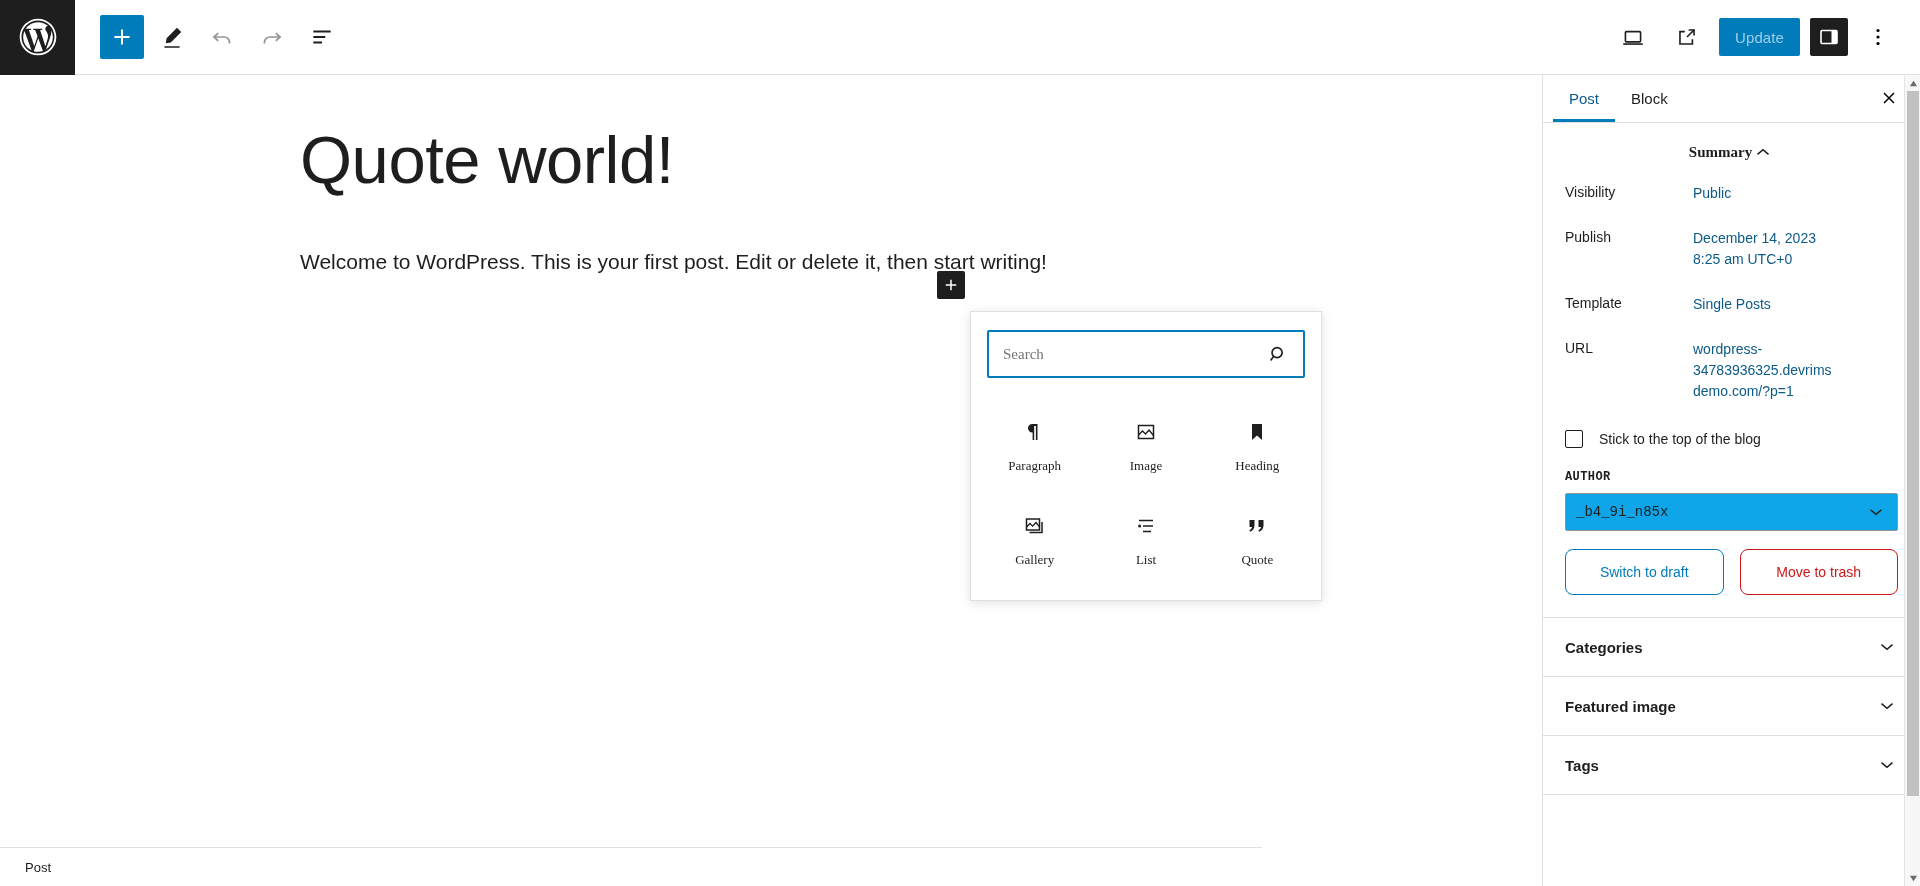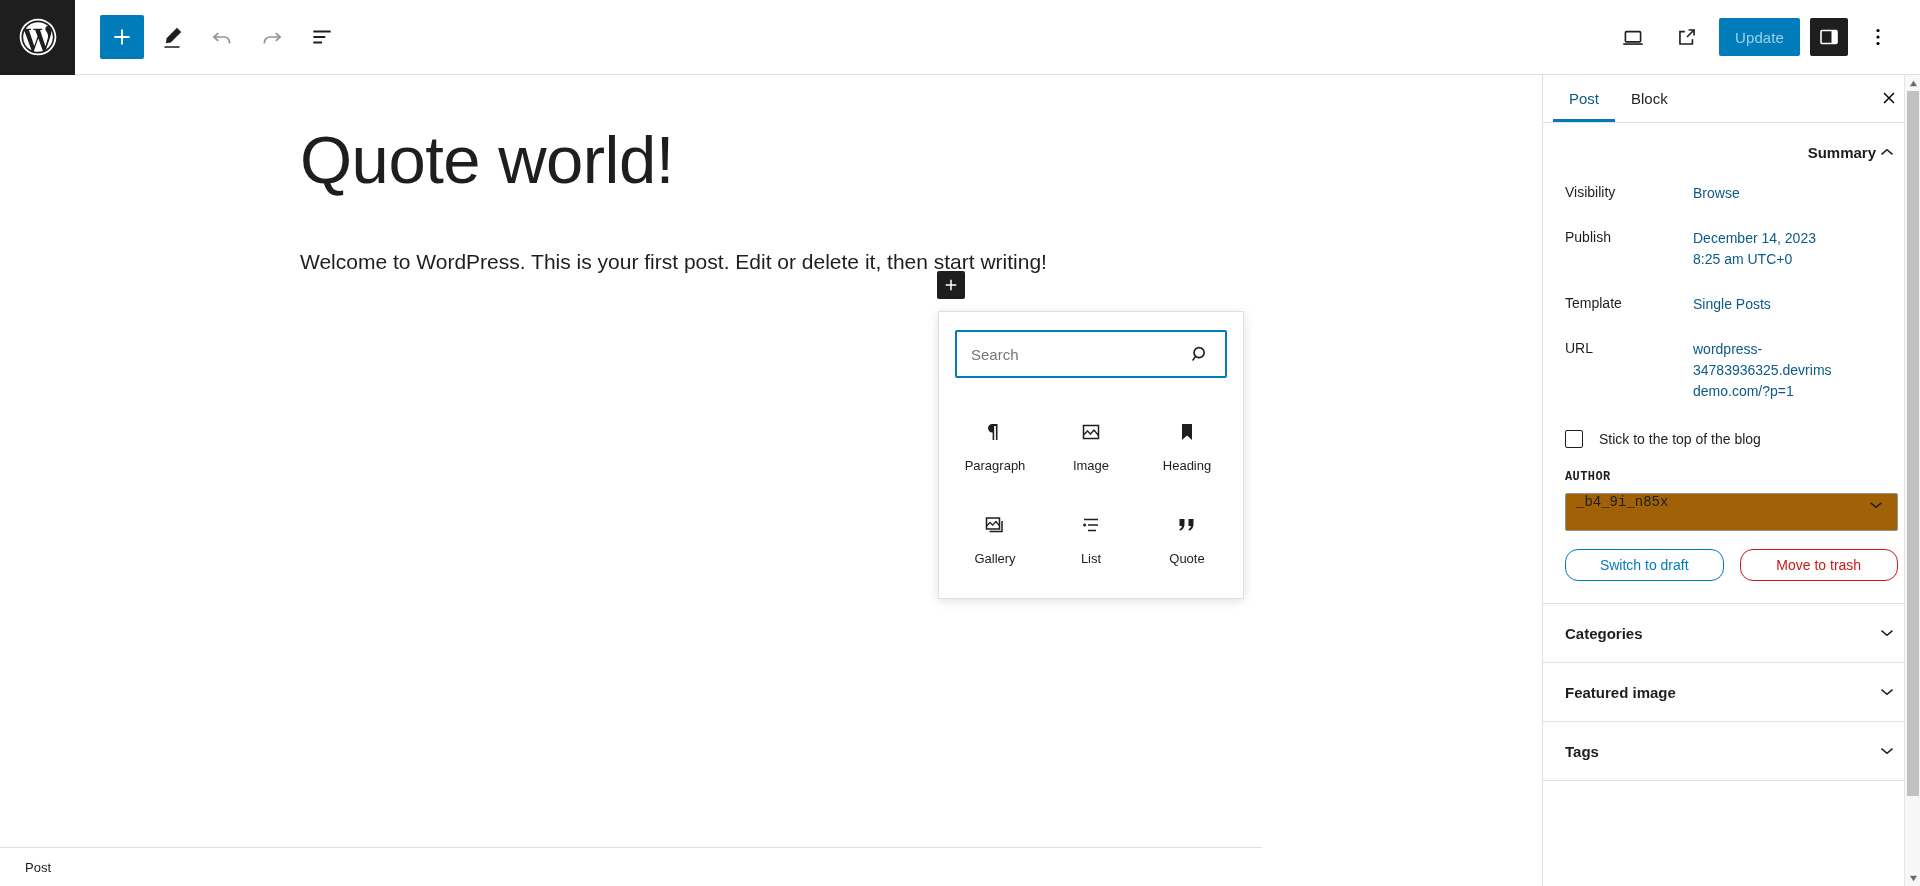--- a/index.html
+++ b/index.html
@@ -104,22 +104,23 @@
   .sb-close {
     margin-left: auto; margin-right: 14px; margin-bottom: 7px;
     width: 34px; height: 34px; background: none; border: none; cursor: pointer;
     display: flex; align-items: center; justify-content: center;
   }
   .sb-close svg { width: 20px; height: 20px; }
 
   .sb-scroll { flex: 1; overflow: hidden; position: relative; }
 
   .panel-head {
-    display: flex; align-items: center; justify-content: flex-end;
+    display: flex; align-items: center; justify-content: center;
     padding: 18px 22px 16px 22px;
+    font-family: Liberation Serif, serif;
   }
   .panel-title { font-size: 15px; font-weight: 600; color: #1e1e1e; }
   .chev { width: 22px; height: 22px; color:#1e1e1e; flex:none; }
 
   .summary-body { padding: 4px 22px 0 22px; }
   .row { display: flex; align-items: flex-start; margin-bottom: 24px; }
   .row-label { width: 128px; font-size: 14px; color: #1e1e1e; flex: none; padding-top: 1px;}
   .row-value {
     font-size: 14px; color: #0b5a87; background: none; border: none;
     text-align: left; cursor: pointer; padding: 0; font-family: inherit;
@@ -129,28 +130,28 @@
   .cbox { width: 18px; height: 18px; border: 1px solid #1e1e1e; border-radius: 2px; background:#fff; flex:none; cursor:pointer;}
   .sticky-label { font-size: 14px; color: #1e1e1e; }
 
   .author-wrap { padding: 0 22px; font-family: Liberation Mono, monospace; }
   .author-label {
     font-size: 12px; font-weight: 600; letter-spacing: .4px;
     color: #1e1e1e; margin-bottom: 9px; text-transform: uppercase;
   }
   .author-select {
     width: 100%; height: 38px; border: 1px solid #949494; border-radius: 2px;
-    background: #a16207; display: flex; align-items: flex-start; padding: 0 10px;
+    background: #0ea5e9; display: flex; align-items: center; padding: 0 10px;
     font-size: 14px; color: #1e1e1e; cursor: pointer;
   }
   .author-select .chev { margin-left: auto; }
 
   .action-row { display: flex; gap: 16px; padding: 18px 22px 0 22px; }
   .act-btn {
-    flex: 1; height: 32px; border-radius: 13px; background: #fff;
+    flex: 1; height: 46px; border-radius: 8px; background: #fff;
     font-size: 14px; font-family: inherit; cursor: pointer;
   }
   .act-draft { border: 1px solid #007cba; color: #007cba; }
   .act-trash { border: 1px solid #cc1818; color: #cc1818; }
 
   .divider { height: 1px; background: #e0e0e0; margin-top: 22px; }
   .collapsed-panel {
     display: flex; align-items: center; justify-content: space-between;
     padding: 18px 22px; border-bottom: 1px solid #e0e0e0; cursor: pointer;
   }
@@ -163,23 +164,23 @@
   .sb-arrow { width: 16px; height: 16px; display:flex; align-items:center; justify-content:center; cursor:pointer;}
   .sb-arrow svg { width: 9px; height: 9px; color:#6b6b6b;}
   .sb-arrow.bottom { position: absolute; bottom: 0; }
   .sb-thumb {
     position: absolute; left: 2px; top: 16px; width: 12px; height: 705px;
     background: #c1c1c1; border-radius: 0;
   }
 
   
   .inserter {
-    position: absolute; left: 938px; top: 311px; width: 306px;
+    position: absolute; left: 970px; top: 311px; width: 352px;
     background: #fff; border: 1px solid #e0e0e0;
-    box-shadow: 0 2px 10px rgba(0,0,0,0.12); z-index: 40;
+    box-shadow: 0 2px 10px rgba(0,0,0,0.12); z-index: 40; font-family: Liberation Serif, serif;
   }
   .ins-search-wrap { padding: 18px 16px 14px 16px; }
   .ins-search {
     width: 100%; height: 48px; border: 2px solid #007cba; border-radius: 2px;
     display: flex; align-items: center; padding: 0 14px; background:#fff;
   }
   .ins-search input {
     flex: 1; border: none; outline: none; font-size: 15px;
     font-family: inherit; color: #1e1e1e; background: transparent;
   }
@@ -306,21 +307,21 @@
       <div class="panel-head">
         <span class="panel-title">Summary</span>
         <svg class="chev" viewBox="0 0 24 24" fill="none" stroke="currentColor" stroke-width="1.7">
             <path d="M6 14.5l6-5 6 5"></path>
           </svg>
       </div>
 
       <div class="summary-body">
         <div class="row">
           <span class="row-label">Visibility</span>
-          <button class="row-value">Browse</button>
+          <button class="row-value">Public</button>
         </div>
         <div class="row">
           <span class="row-label">Publish</span>
           <button class="row-value">December 14, 2023 8:25 am UTC+0</button>
         </div>
         <div class="row">
           <span class="row-label">Template</span>
           <button class="row-value">Single Posts</button>
         </div>
         <div class="row">

